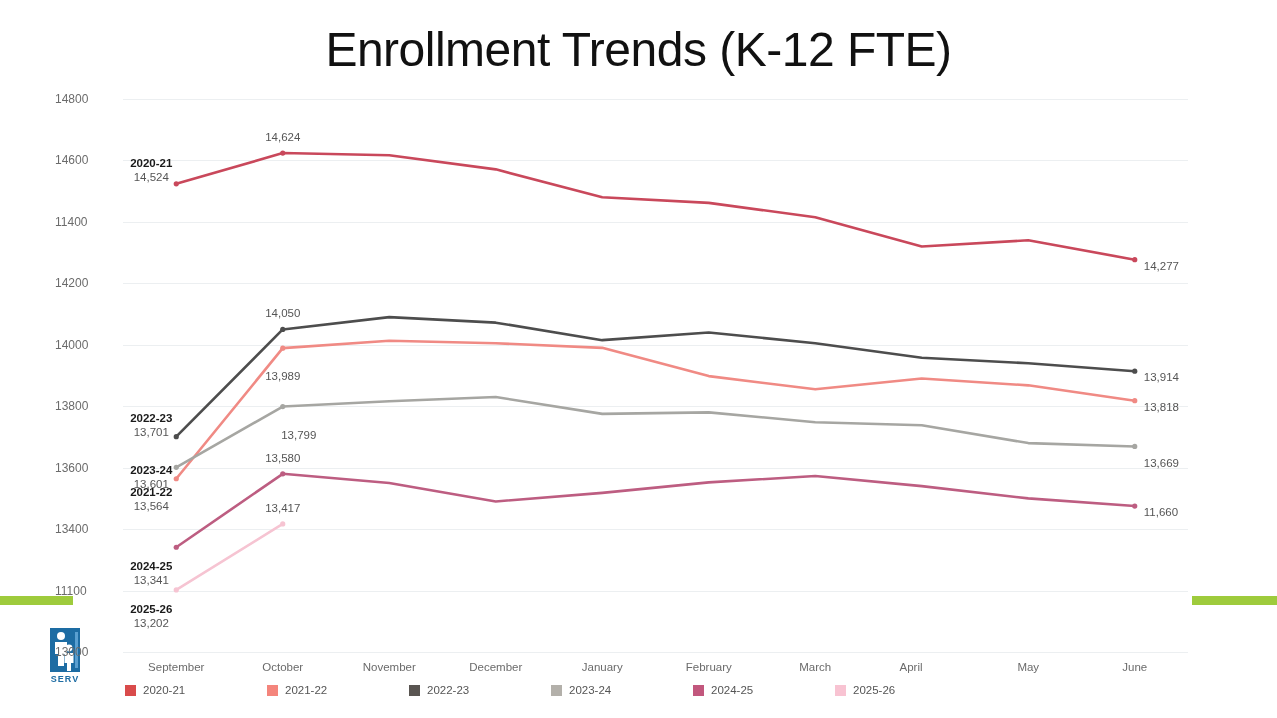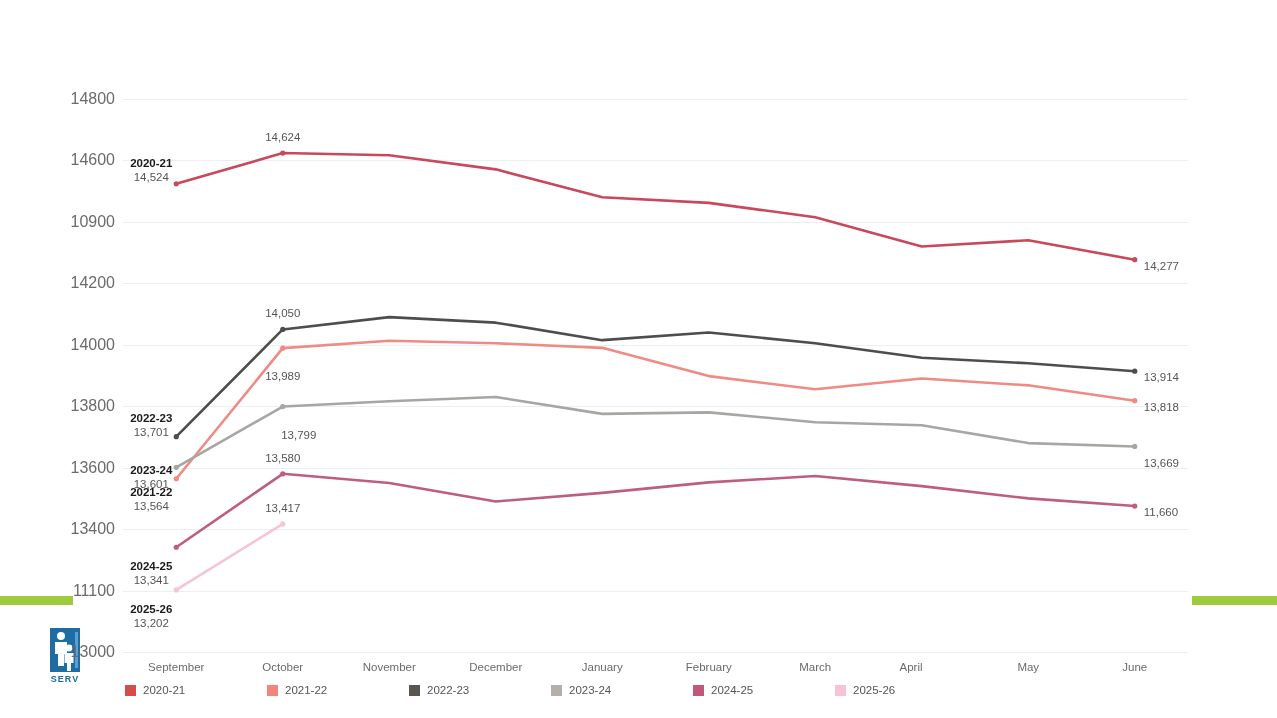--- a/index.html
+++ b/index.html
@@ -80,23 +80,22 @@
   .gridline {
     position: absolute;
     left: 0;
     width: 100%;
     height: 1px;
     background: #eceff1;
   }
   .ytick {
     position: absolute;
     right: 1162px;
-    text-align: right;
     width: 60px;
-    font-size: 16px;
+    font-size: 12px;
     color: #6b6b6b;
     transform: translateY(-50%);
     white-space: nowrap;
   }
   .xtick {
     position: absolute;
     top: 661px;
     font-size: 11.5px;
     color: #6b6b6b;
     transform: translateX(-50%);
@@ -159,20 +158,21 @@
   .legend-text {
     font-size: 11.5px;
     color: #555555;
   }
 </style>
 </head>
 <body>
 
 <div id="slide">
 
+  <div class="slide-title">Enrollment Trends (K-12 FTE)</div>
 
   <div class="accent-bar left"></div>
   <div class="accent-bar right"></div>
 
   <div class="logo-wrap">
     <svg class="logo-mark" viewBox="0 0 30 44">
       <rect x="0" y="0" width="30" height="44" fill="#1d6ca3"></rect>
       <circle cx="11" cy="8" r="4" fill="#ffffff"></circle>
       <path d="M5 14 h12 v12 h-3 v12 h-6 v-12 h-3 z" fill="#ffffff"></path>
       <circle cx="19" cy="20" r="3.4" fill="#ffffff"></circle>
@@ -190,21 +190,21 @@
         <div class="gridline" style="top: 184.333px;"></div>
         <div class="gridline" style="top: 245.778px;"></div>
         <div class="gridline" style="top: 307.222px;"></div>
         <div class="gridline" style="top: 368.667px;"></div>
         <div class="gridline" style="top: 430.111px;"></div>
         <div class="gridline" style="top: 491.556px;"></div>
         <div class="gridline" style="top: 553px;"></div>
       </div>
   <div class="ytick" style="top: 99px;">14800</div>
       <div class="ytick" style="top: 160.444px;">14600</div>
-      <div class="ytick" style="top: 221.889px;">10900</div>
+      <div class="ytick" style="top: 221.889px;">11400</div>
       <div class="ytick" style="top: 283.333px;">14200</div>
       <div class="ytick" style="top: 344.778px;">14000</div>
       <div class="ytick" style="top: 406.222px;">13800</div>
       <div class="ytick" style="top: 467.667px;">13600</div>
       <div class="ytick" style="top: 529.111px;">13400</div>
       <div class="ytick" style="top: 590.556px;">11100</div>
       <div class="ytick" style="top: 652px;">13000</div>
       <div class="xtick" style="left: 176.25px;">September</div>
       <div class="xtick" style="left: 282.75px;">October</div>
       <div class="xtick" style="left: 389.25px;">November</div>

